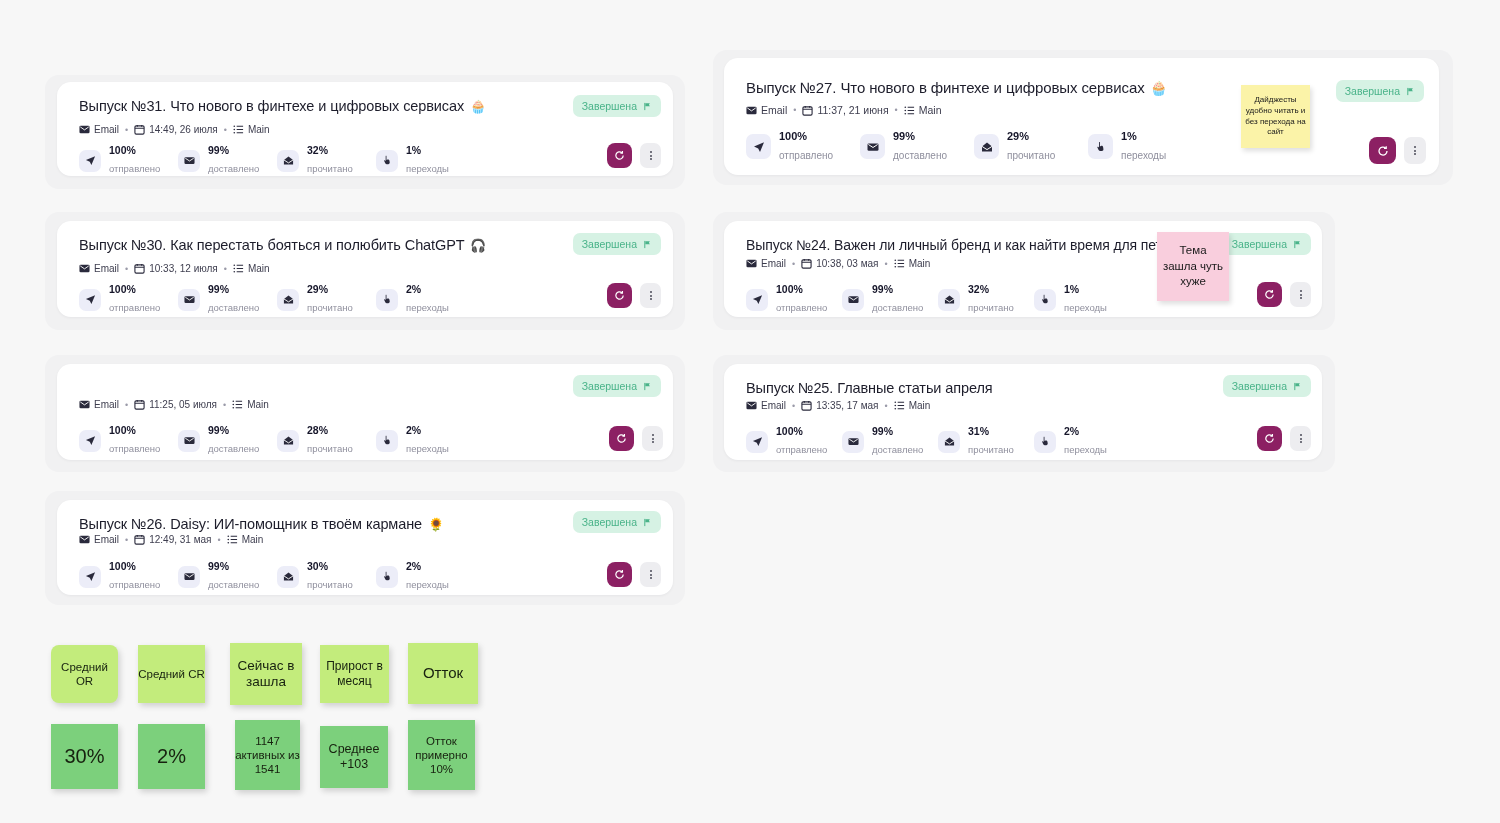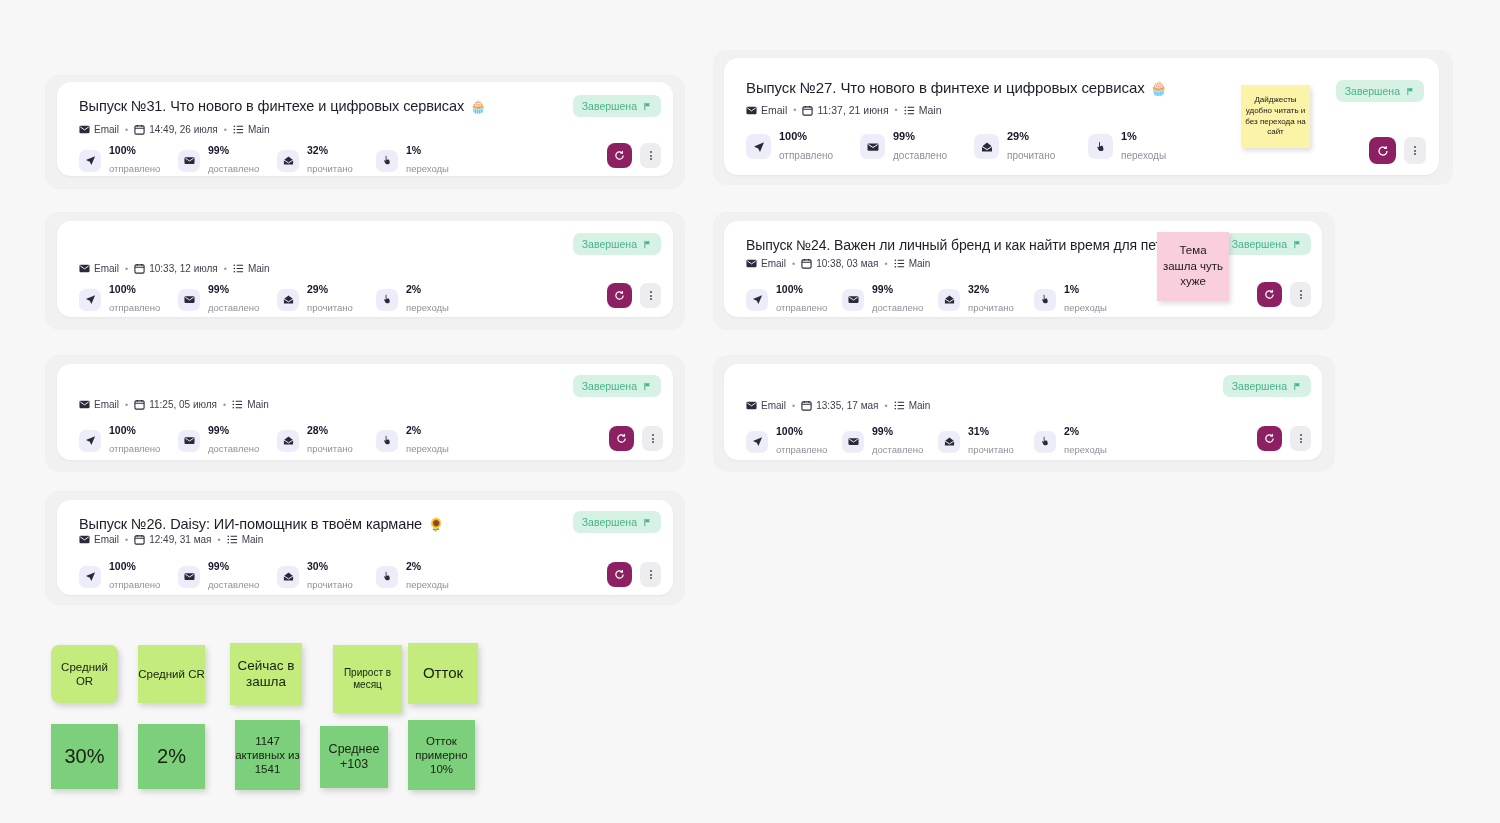--- a/index.html
+++ b/index.html
@@ -264,20 +264,24 @@
           <span class="d"></span>
           <span class="d"></span>
           <span class="d"></span>
         </span>
     </button>
   </div>
 </div>
 
 <div class="card-shell" style="left:45px; top:212px; width:640px; height:118px;"></div>
 <div class="card" style="left:57px; top:221px; width:616px; height:96px;">
+  <div class="title-row">
+    <span class="card-title">Выпуск №30. Как перестать бояться и полюбить ChatGPT</span>
+    <span class="title-emoji">🎧</span>
+  </div>
   <div class="status-badge" style="right:12px; top:12px;">
     <span>Завершена</span>
     <svg width="9" height="9" viewBox="0 0 10 10">
         <path d="M2 1v8" stroke="#49b389" stroke-width="1.1" fill="none"></path>
         <path d="M2.6 1.4h5l-1 1.7 1 1.7h-5z" fill="#49b389"></path>
       </svg>
   </div>
   <div class="meta-row" style="top:42px;">
     <span class="mi">
       <svg width="11" height="11" viewBox="0 0 12 12">
@@ -787,20 +791,24 @@
         </span>
     </button>
   </div>
 </div>
 <div class="note note-pink" style="left:1157px; top:232px; width:72px; height:69px; font-size:11.5px; padding:4px;">
   <span>Тема зашла чуть хуже</span>
 </div>
 
 <div class="card-shell" style="left:713px; top:355px; width:622px; height:117px;"></div>
 <div class="card" style="left:724px; top:364px; width:598px; height:96px;">
+  <div class="title-row">
+    <span class="card-title">Выпуск №25. Главные статьи апреля</span>
+    <span class="title-emoji"></span>
+  </div>
   <div class="status-badge" style="right:11px; top:11px;">
     <span>Завершена</span>
     <svg width="9" height="9" viewBox="0 0 10 10">
         <path d="M2 1v8" stroke="#49b389" stroke-width="1.1" fill="none"></path>
         <path d="M2.6 1.4h5l-1 1.7 1 1.7h-5z" fill="#49b389"></path>
       </svg>
   </div>
   <div class="meta-row" style="top:36px;">
     <span class="mi">
       <svg width="11" height="11" viewBox="0 0 12 12">
@@ -897,21 +905,21 @@
 
   <div class="sticky light" style="left:6px; top:5px; width:67px; height:58px; font-size:11.5px;border-radius:8px;">
     <span>Средний OR</span>
   </div>
   <div class="sticky light" style="left:93px; top:5px; width:67px; height:58px; font-size:11.5px;">
     <span>Средний CR</span>
   </div>
   <div class="sticky light" style="left:185px; top:3px; width:72px; height:62px; font-size:13.5px;">
     <span>Сейчас в зашла</span>
   </div>
-  <div class="sticky light" style="left:275px; top:5px; width:69px; height:68px; font-size:10px;margin-left:13px;">
+  <div class="sticky light" style="left:275px; top:5px; width:69px; height:58px; font-size:12px;">
     <span>Прирост в месяц</span>
   </div>
   <div class="sticky light" style="left:363px; top:3px; width:70px; height:61px; font-size:15px;">
     <span>Отток</span>
   </div>
 
   <div class="sticky dark" style="left:6px; top:84px; width:67px; height:65px; font-size:20px;">
     <span>30%</span>
   </div>
   <div class="sticky dark" style="left:93px; top:84px; width:67px; height:65px; font-size:20px;">

